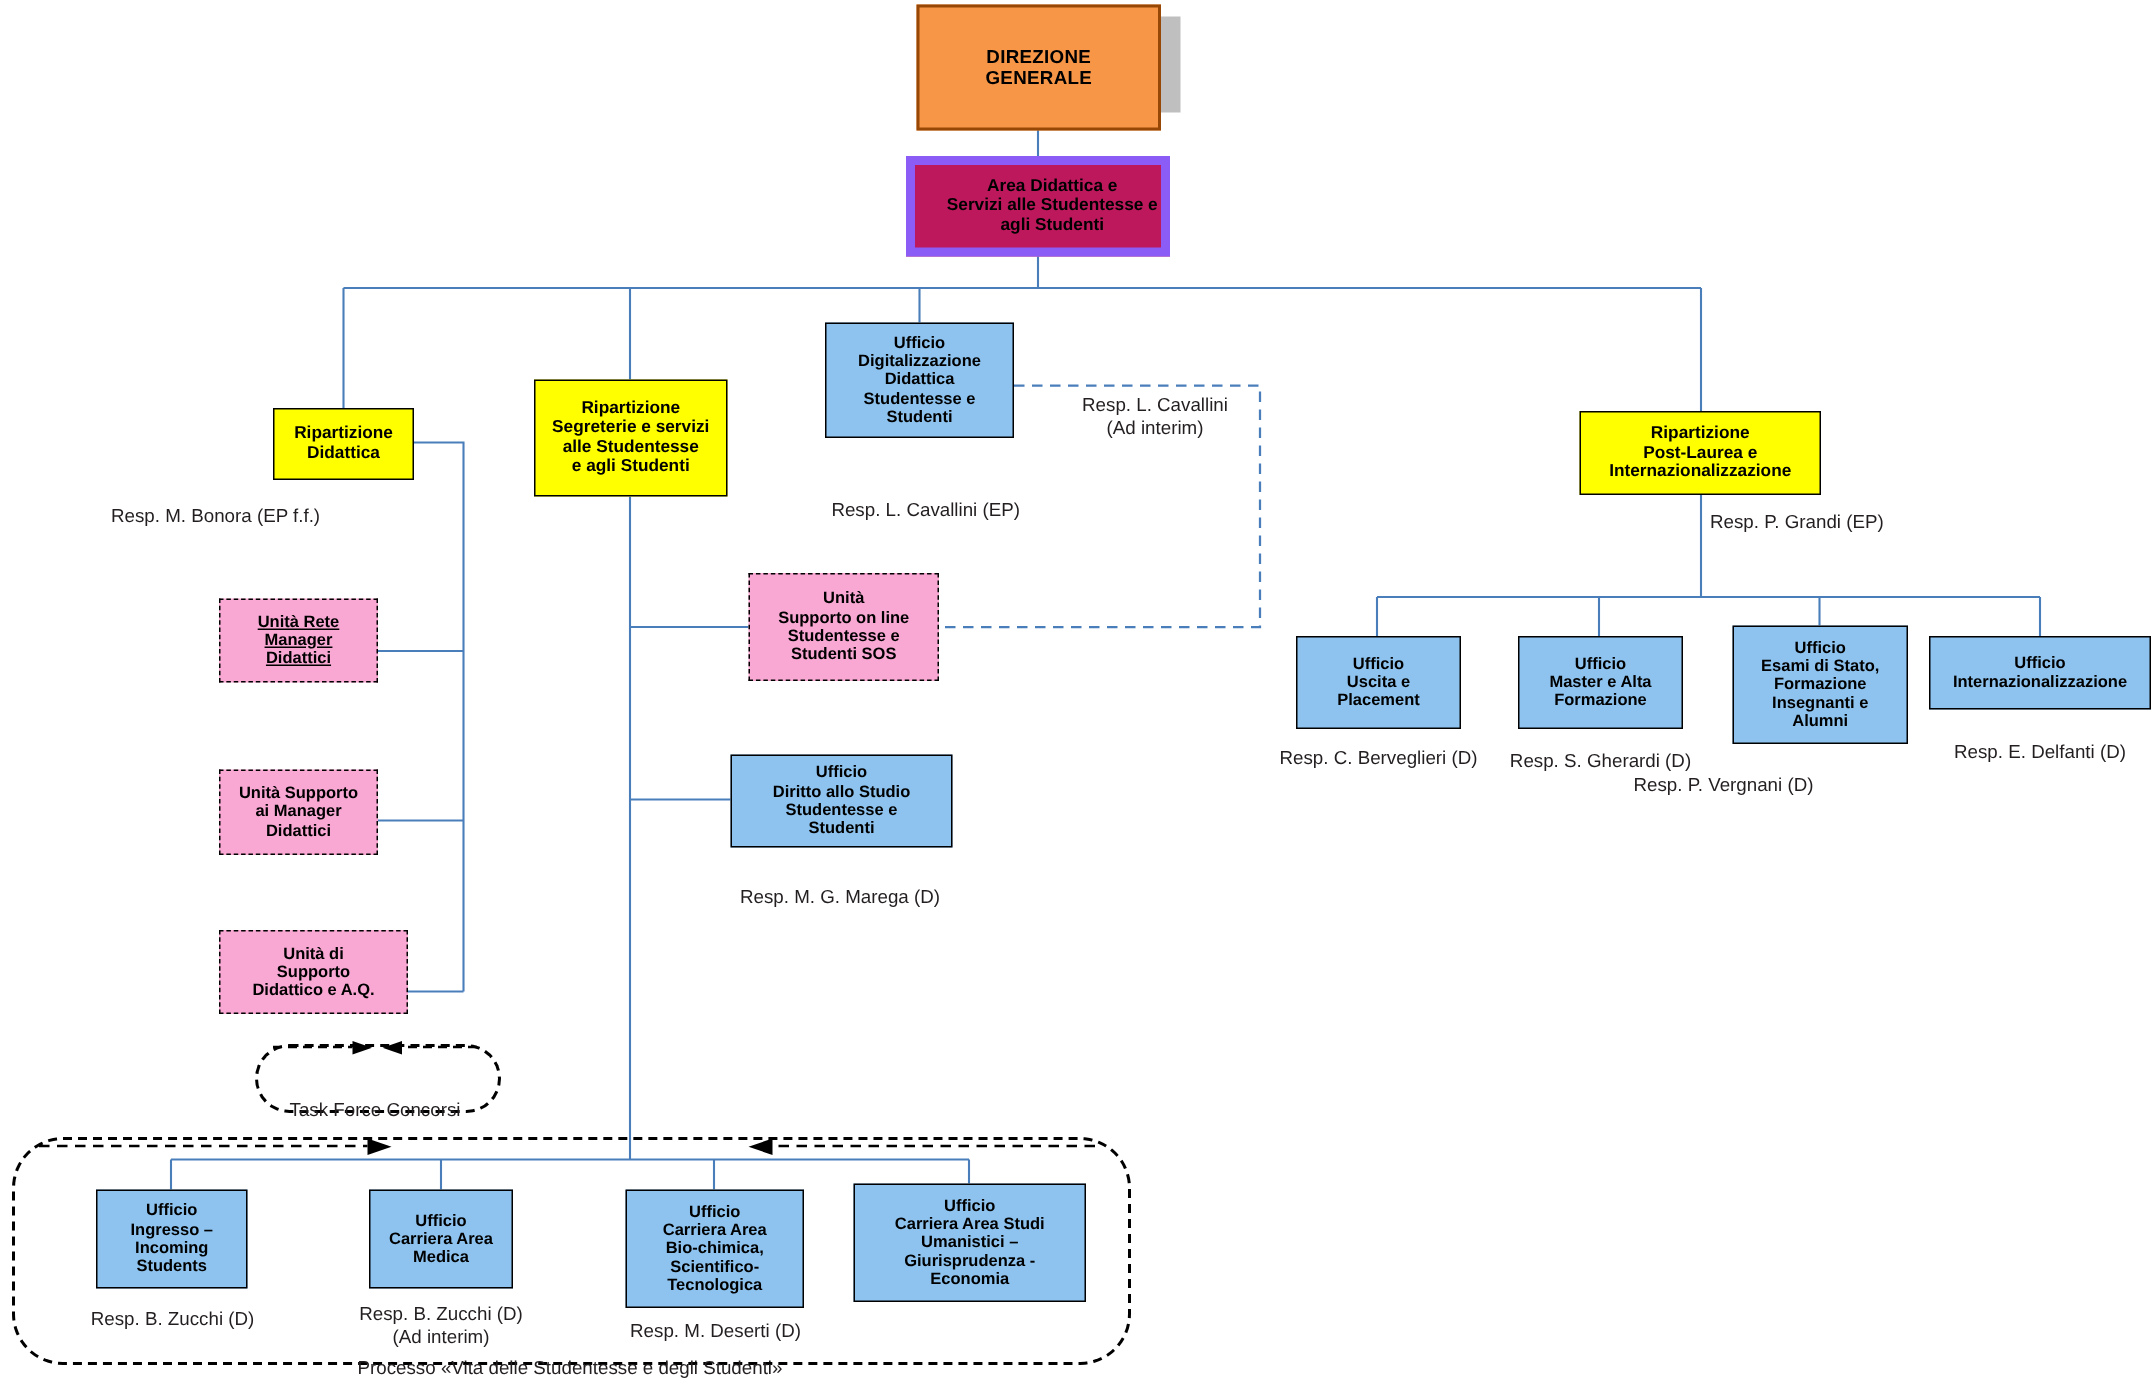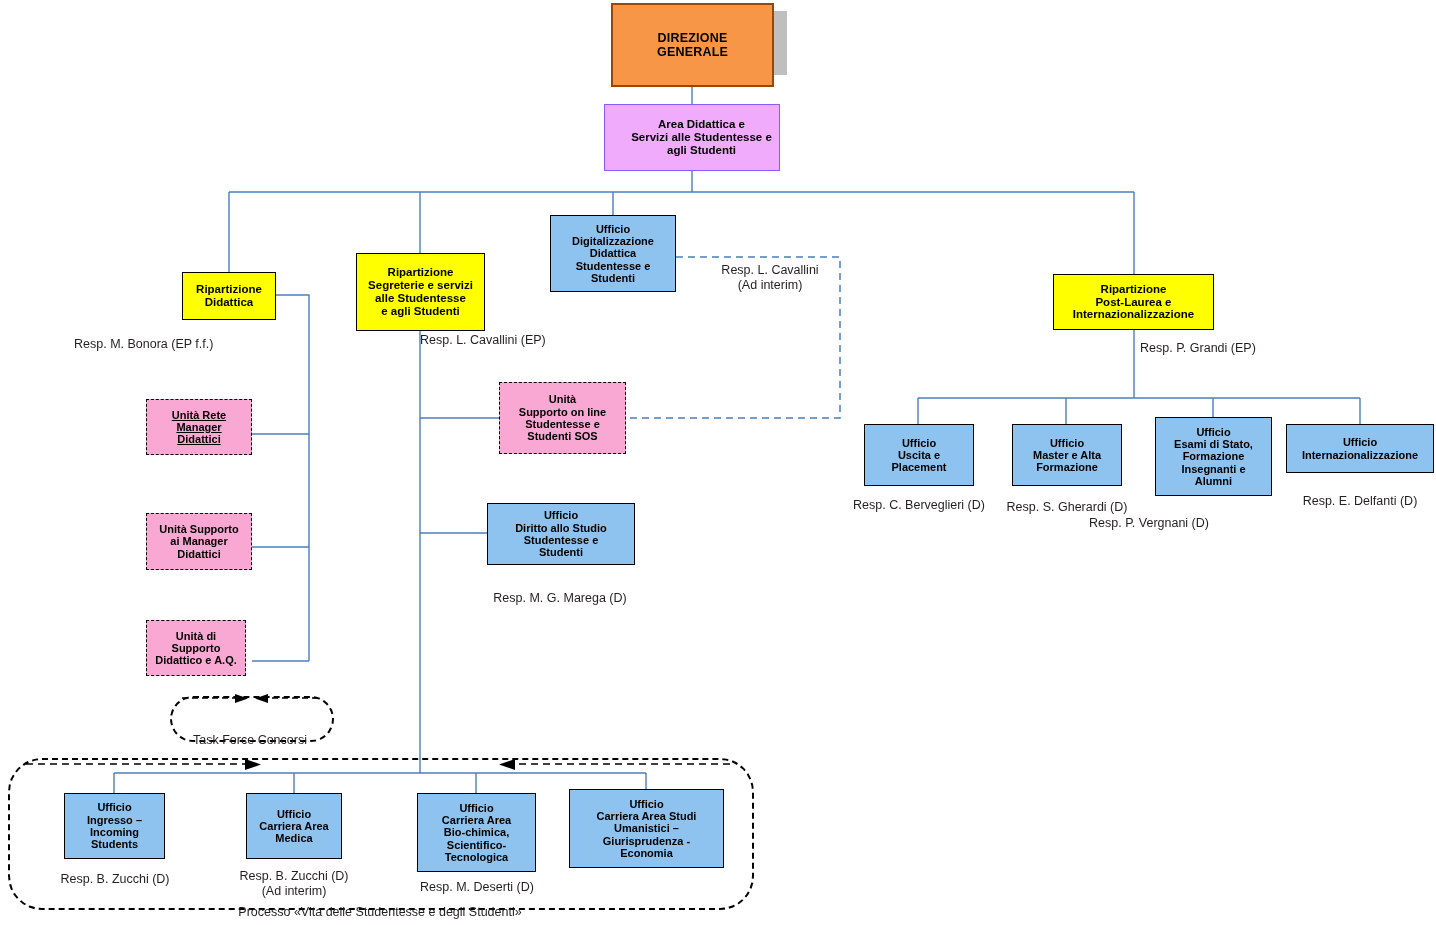--- a/index.html
+++ b/index.html
@@ -6,21 +6,21 @@
   body{font-family:"Liberation Sans", sans-serif;}
   #stage{position:relative;width:1436px;height:925px;overflow:hidden;background:#fff;}
 
   svg.wires{position:absolute;left:0;top:0;width:1436px;height:925px;pointer-events:none;}
 
   .node{position:absolute;box-sizing:border-box;display:flex;align-items:center;
         justify-content:center;text-align:center;font-weight:bold;color:#000;line-height:1.12;}
   .node span{display:block;padding:0 2px;}
 
   .n-orange{background:#F79646;border:2px solid #974806;font-size:12.5px;letter-spacing:.2px;}
-  .n-gold{background:#f0abfc;border:1px solid #8b5cf6;font-size:11.5px;padding-left:19px;}
+  .n-gold{background:#be185d;border:6px solid #8b5cf6;font-size:11.5px;padding-left:19px;}
   .n-yellow{background:#FFFF00;border:1px solid #000000;font-size:11.5px;}
   .n-blue{background:#8DC3EE;border:1px solid #000000;font-size:11px;}
   .n-dash{background:#f9a8d4;border:1px dashed #000000;font-size:11px;}
 
   .shadow{position:absolute;background:#BFBFBF;}
 
   .cap{position:absolute;font-size:12.5px;color:#231f20;font-weight:normal;
        text-align:center;line-height:1.18;white-space:pre-line;}
   .cap-l{text-align:left;}
 
@@ -106,21 +106,21 @@
 Didattica</span>
   </div>
   <div class="cap cap-l" style="left: 74px; top: 337px; width: 230px; white-space: pre-line;">Resp. M. Bonora (EP f.f.)</div>
 
   <div class="node n-yellow" style="left:356px;top:253px;width:129px;height:78px;">
     <span style="white-space: pre-line;">Ripartizione
 Segreterie e servizi
 alle Studentesse
 e agli Studenti</span>
   </div>
-  <div class="cap" style="left: 420px; top: 333px; width: 260px; text-align: left; white-space: pre-line;">Resp. L. Cavallini (EP)</div>
+  <div class="cap" style="left: 420px; top: 333px; width: 260px; text-align: right; white-space: pre-line;">Resp. L. Cavallini (EP)</div>
 
   <div class="node n-blue" style="left:550px;top:215px;width:126px;height:77px;">
     <span style="white-space: pre-line;">Ufficio
 Digitalizzazione
 Didattica
 Studentesse e
 Studenti</span>
   </div>
   <div class="cap" style="left: 680px; top: 263px; width: 180px; white-space: pre-line;">Resp. L. Cavallini
 (Ad interim)</div>
@@ -137,21 +137,21 @@
 Manager
 Didattici</span>
   </div>
 
   <div class="node n-dash" style="left:146px;top:513px;width:106px;height:57px;">
     <span style="white-space: pre-line;">Unità Supporto
 ai Manager
 Didattici</span>
   </div>
 
-  <div class="node n-dash" style="left:146px;top:620px;width:100px;height:56px;">
+  <div class="node n-dash" style="left:146px;top:620px;width:126px;height:56px;">
     <span style="white-space: pre-line;">Unità di
 Supporto
 Didattico e A.Q.</span>
   </div>
 
   <div class="node n-dash" style="left:499px;top:382px;width:127px;height:72px;">
     <span style="white-space: pre-line;">Unità
 Supporto on line
 Studentesse e
 Studenti SOS</span>

